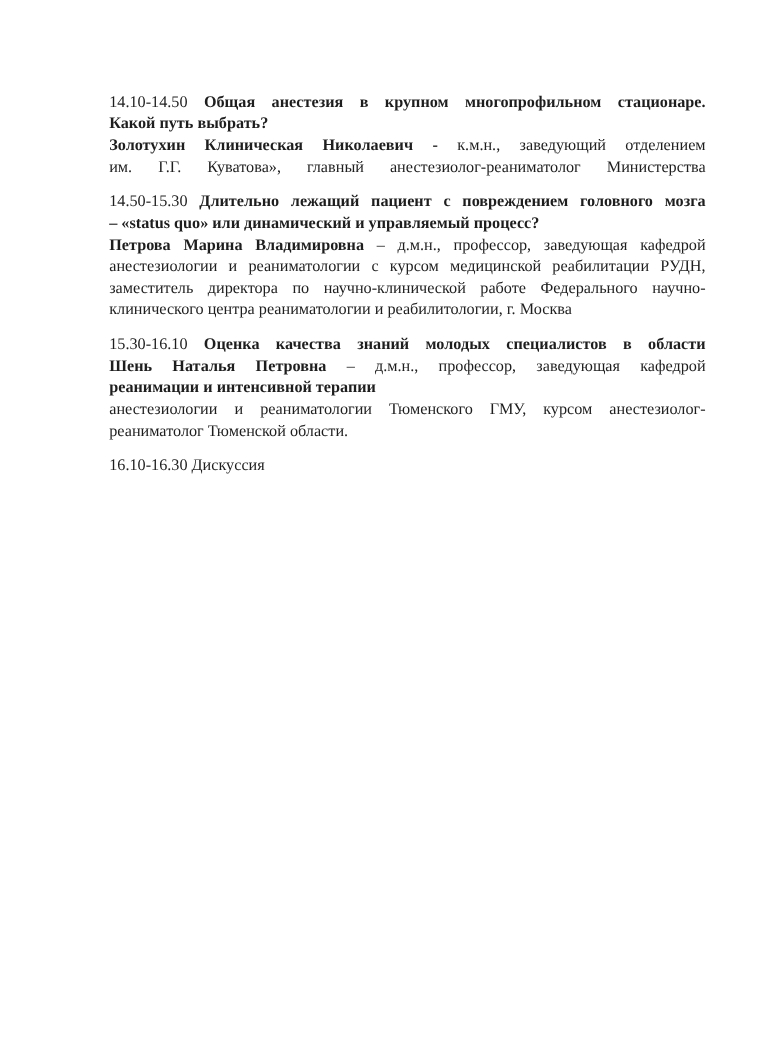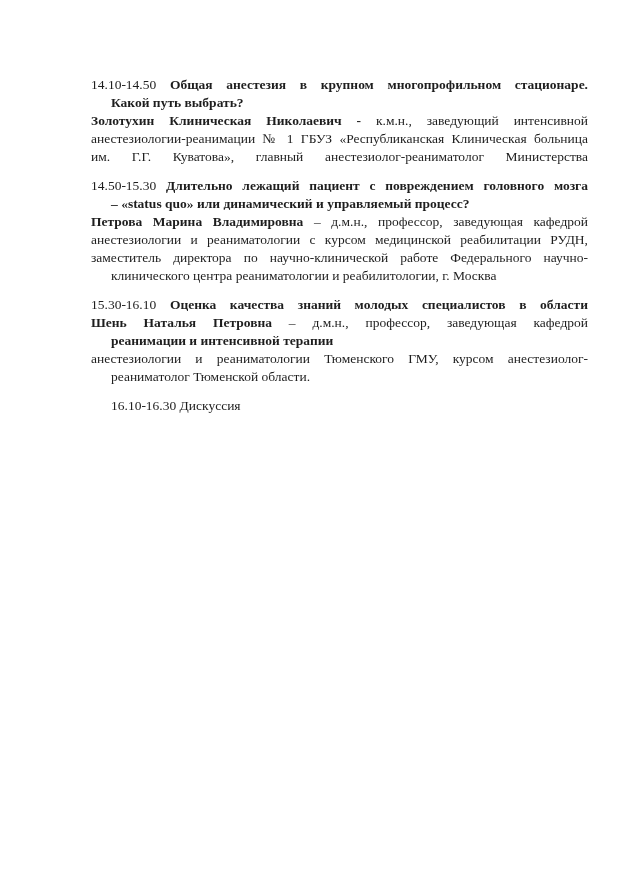--- a/index.html
+++ b/index.html
@@ -28,39 +28,37 @@
   }
   .block {
     margin: 0 0 11px 0;
   }
   .line {
     text-align: justify;
     text-align-last: justify;
   }
   .line.last {
     text-align-last: left;
-    margin-left: 20px;
   }
   .seg-b {
     font-weight: bold;
   }
   .seg-r {
     font-weight: normal;
   }
 </style>
 </head>
 <body style="background: rgb(255, 255, 255);">
 
 <div class="page">
   <div class="content" style="color: rgb(30, 30, 30);">
       <div class="block">
         <div class="line"><span class="seg-r">14.10-14.50 </span><span class="seg-b">Общая анестезия в крупном многопрофильном стационаре.</span></div>
         <div class="line last"><span class="seg-b">Какой путь выбрать?</span></div>
-        <div class="line"><span class="seg-b">Золотухин Клиническая Николаевич -</span><span class="seg-r"> к.м.н., заведующий интенсивной</span></div>
-        <div class="line"><span class="seg-r">анестезиологии-реанимации № 1 ГБУЗ «Республиканская Клиническая больница</span></div>
+        <div class="line"><span class="seg-b">Золотухин Клиническая Николаевич -</span><span class="seg-r"> к.м.н., заведующий отделением</span></div>
         <div class="line"><span class="seg-r">им. Г.Г. Куватова», главный анестезиолог-реаниматолог Министерства</span></div>
       </div>
       <div class="block">
         <div class="line"><span class="seg-r">14.50-15.30 </span><span class="seg-b">Длительно лежащий пациент с повреждением головного мозга</span></div>
         <div class="line last"><span class="seg-b">– «status quo» или динамический и управляемый процесс?</span></div>
         <div class="line"><span class="seg-b">Петрова Марина Владимировна</span><span class="seg-r"> – д.м.н., профессор, заведующая кафедрой</span></div>
         <div class="line"><span class="seg-r">анестезиологии и реаниматологии с курсом медицинской реабилитации РУДН,</span></div>
         <div class="line"><span class="seg-r">заместитель директора по научно-клинической работе Федерального научно-</span></div>
         <div class="line last"><span class="seg-r">клинического центра реаниматологии и реабилитологии, г. Москва</span></div>
       </div>

